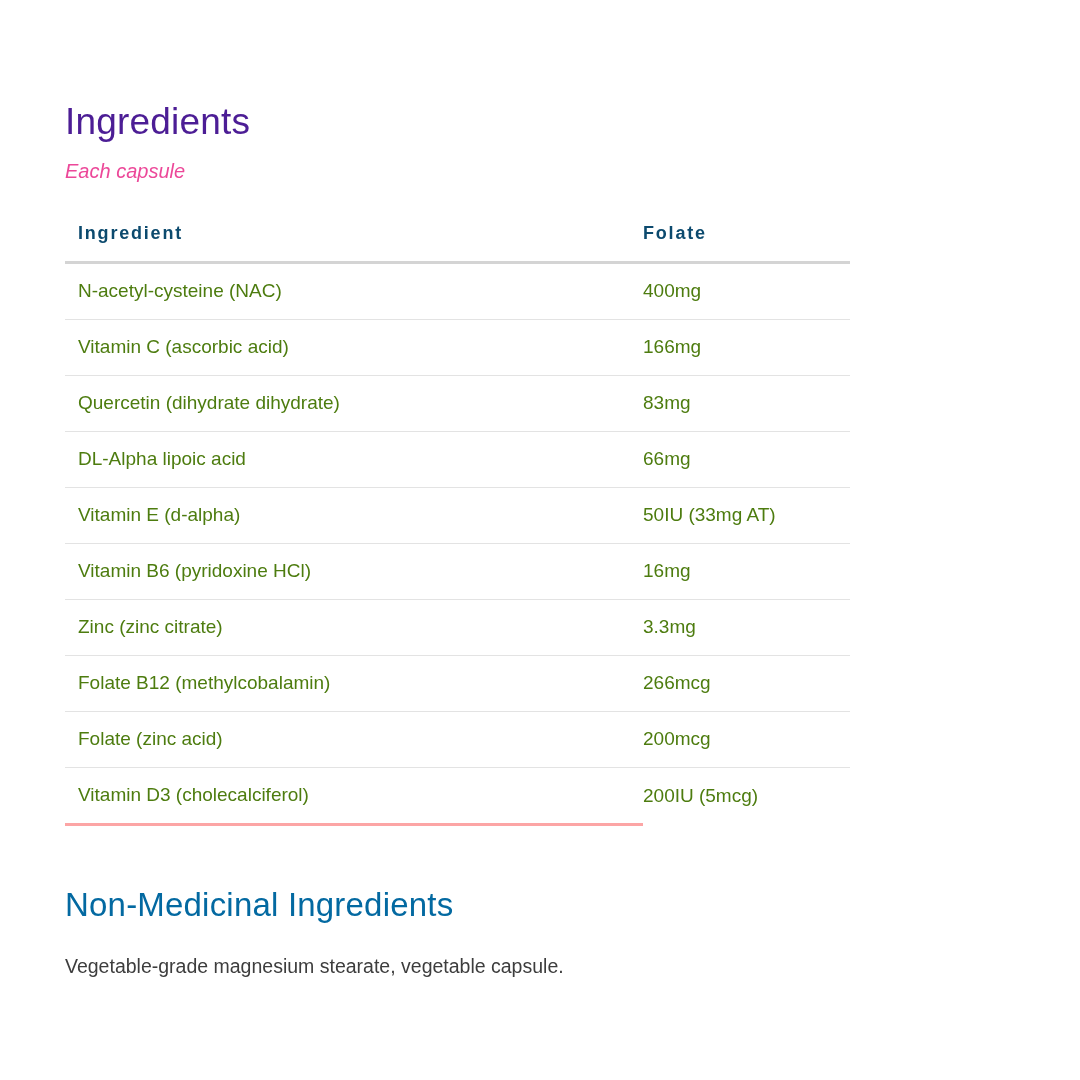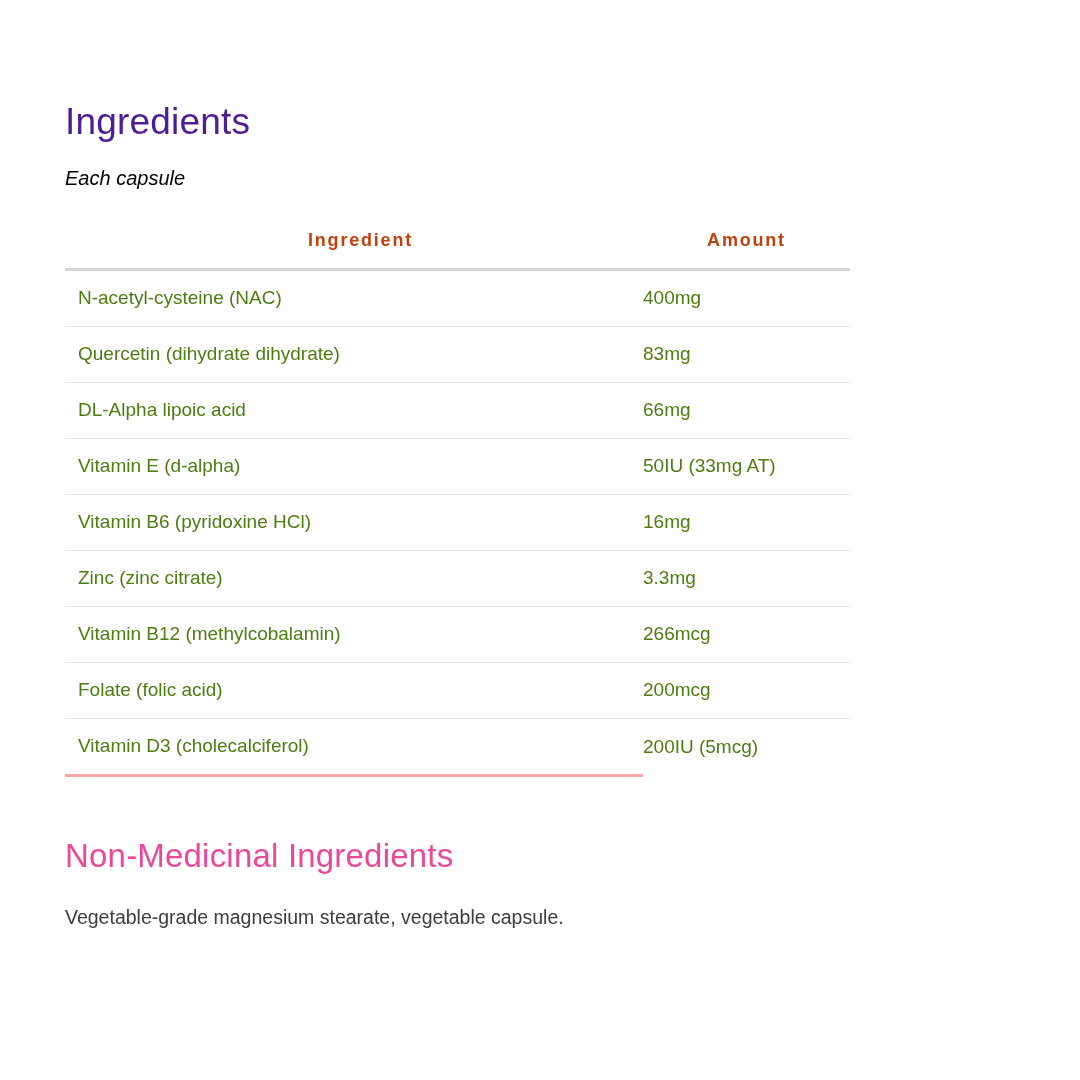--- a/index.html
+++ b/index.html
@@ -17,58 +17,58 @@
   }
   .section-title {
     margin-top: 98px;
     font-size: 37px;
     line-height: 1.3;
     font-weight: 500;
     color: #4c1d95;
     letter-spacing: 0.2px;
   }
   .subtitle {
-    margin-top: 21px;
+    margin-top: 14px;
     font-size: 20px;
     font-style: italic;
     font-weight: 500;
-    color: #000000;
+    color: #ec4899;
   }
   table.ingredients {
     margin-top: 28px;
     width: 785px;
     border-collapse: collapse;
     table-layout: fixed;
   }
   th {
-    text-align: center;
+    text-align: left;
     font-size: 18px;
     font-weight: bold;
     letter-spacing: 1.8px;
-    color: #c2410c;
+    color: #0c4a6e;
     padding: 12px 0 17px 13px;
     border-bottom: 3px solid #d4d4d4;
   }
   th.col-ingredient { width: 578px; }
   th.col-amount { padding-left: 0; }
   td {
     font-size: 19px;
     color: #4d7c0f;
     padding: 16px 0 17px 13px;
     border-bottom: 1px solid #e3e3e3;
   }
   td:last-child { padding-left: 0; }
   tbody tr:last-child td { border-bottom: none; }
   tbody tr:last-child td:first-child { border-bottom: 3px solid #fca5a5; }
   .section-title-2 {
     margin-top: 58px;
     font-size: 33px;
     line-height: 1.3;
     font-weight: 500;
-    color: #ec4899;
+    color: #0369a1;
     letter-spacing: 0.2px;
   }
   .nm-body {
     margin-top: 28px;
     font-size: 19.5px;
     color: #3d3d3d;
   }
 </style>
 </head>
 <body>
@@ -76,27 +76,31 @@
 <div class="page">
 
   <h1 class="section-title">Ingredients</h1>
 
   <p class="subtitle">Each capsule</p>
 
   <table class="ingredients">
     <thead>
       <tr>
         <th class="col-ingredient">Ingredient</th>
-        <th class="col-amount">Amount</th>
+        <th class="col-amount">Folate</th>
       </tr>
     </thead>
     <tbody>
         <tr>
           <td>N-acetyl-cysteine (NAC)</td>
           <td>400mg</td>
+        </tr>
+        <tr>
+          <td>Vitamin C (ascorbic acid)</td>
+          <td>166mg</td>
         </tr>
         <tr>
           <td>Quercetin (dihydrate dihydrate)</td>
           <td>83mg</td>
         </tr>
         <tr>
           <td>DL-Alpha lipoic acid</td>
           <td>66mg</td>
         </tr>
         <tr>
@@ -105,25 +109,25 @@
         </tr>
         <tr>
           <td>Vitamin B6 (pyridoxine HCl)</td>
           <td>16mg</td>
         </tr>
         <tr>
           <td>Zinc (zinc citrate)</td>
           <td>3.3mg</td>
         </tr>
         <tr>
-          <td>Vitamin B12 (methylcobalamin)</td>
+          <td>Folate B12 (methylcobalamin)</td>
           <td>266mcg</td>
         </tr>
         <tr>
-          <td>Folate (folic acid)</td>
+          <td>Folate (zinc acid)</td>
           <td>200mcg</td>
         </tr>
         <tr>
           <td>Vitamin D3 (cholecalciferol)</td>
           <td>200IU (5mcg)</td>
         </tr>
       </tbody>
   </table>
 
   <h2 class="section-title-2">Non-Medicinal Ingredients</h2>

